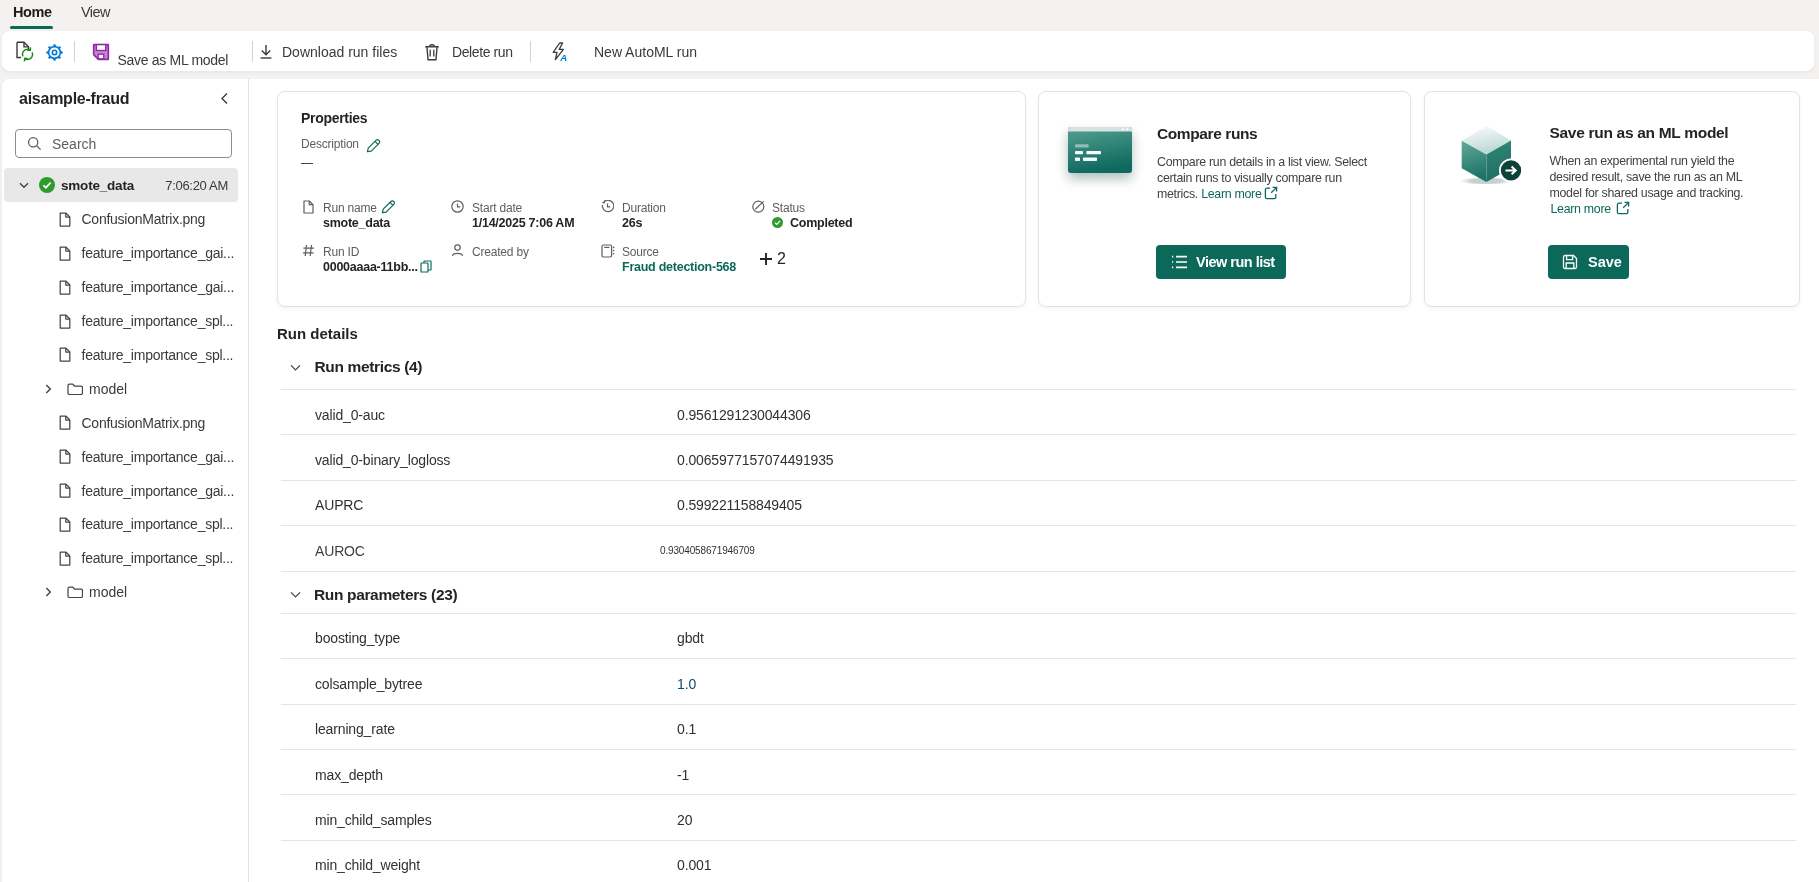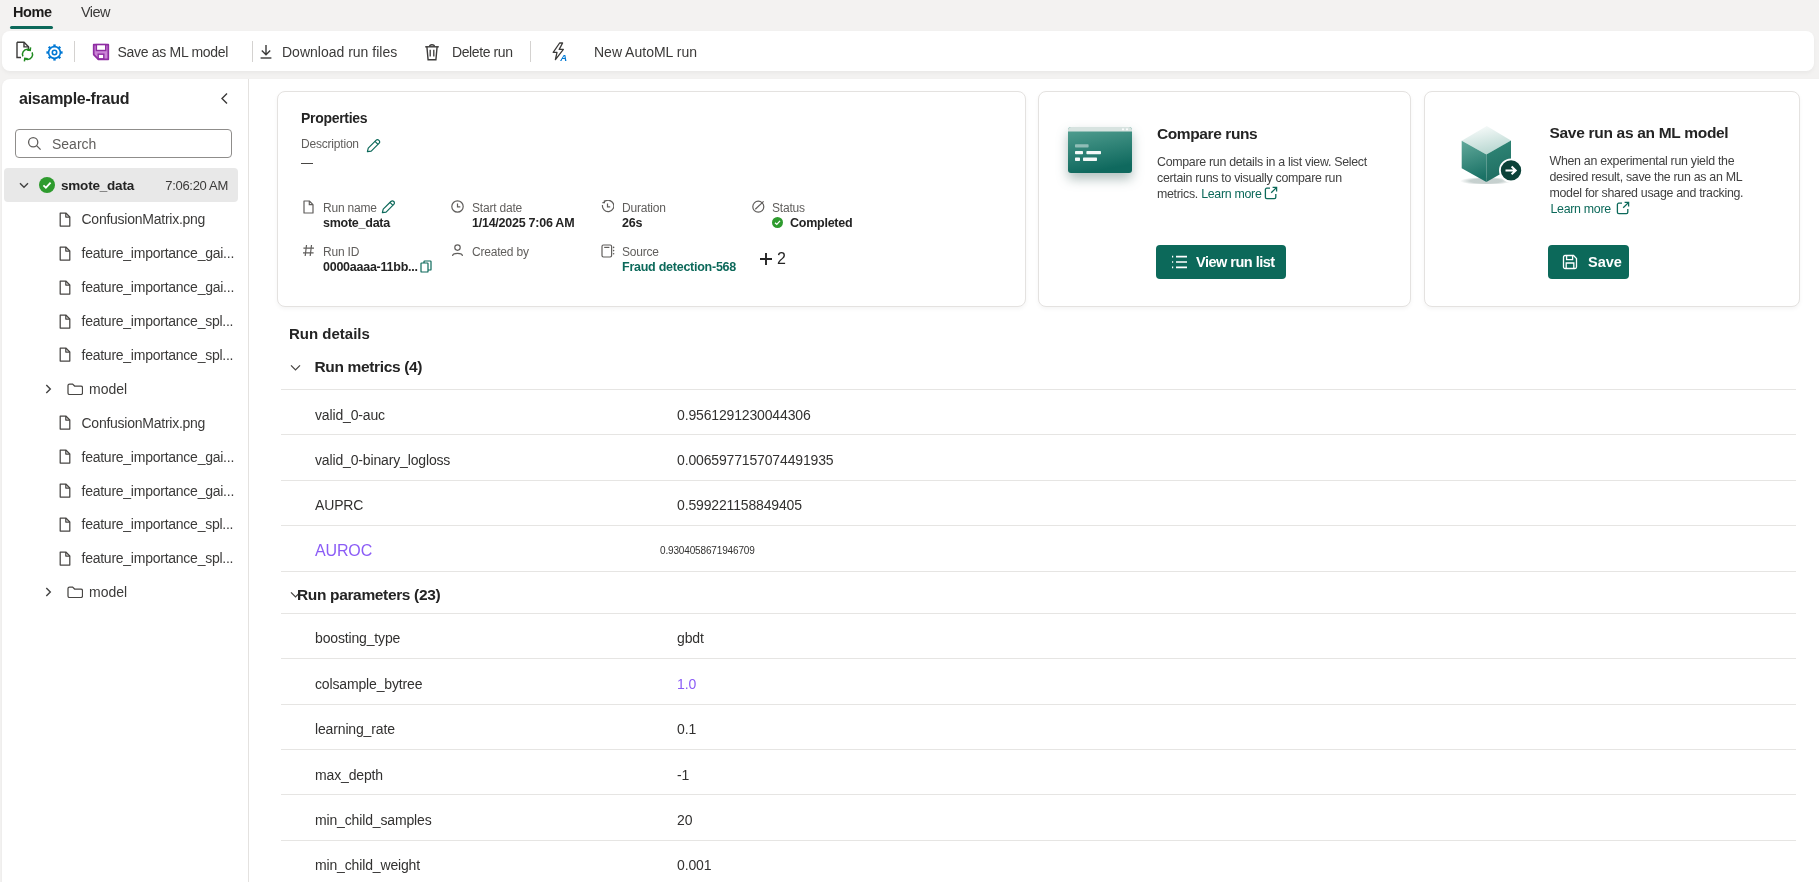--- a/index.html
+++ b/index.html
@@ -42,21 +42,21 @@
         <path d="M5.19 13.81 L3.77 15.23"></path>
   </g>
     </g>
 </svg>
 <div class="vsep" style="left:74px;top:41px;height:21px"></div>
 <svg class="abs" style="left:92px;top:43px" width="18" height="18" viewBox="0 0 18 18">
   <path d="M1.7 1.7 H16.3 V16.3 H6.4 L1.7 11.6 Z" fill="#cb85d6" stroke="#8e2da2" stroke-width="1.7" stroke-linejoin="round"></path>
   <rect x="4.4" y="1.6" width="9.3" height="5.9" fill="#fff" stroke="#8e2da2" stroke-width="1.4"></rect>
   <rect x="6.2" y="11.2" width="5.6" height="4.6" fill="#fff" stroke="#8e2da2" stroke-width="1.4"></rect>
 </svg>
-<div class="abs" style="left:117.5px;top:45px;font-size:14px;line-height:14px;letter-spacing:-0.3px">Save as ML model</div>
+<div class="abs" style="left:117.5px;top:53px;font-size:14px;line-height:14px;letter-spacing:-0.3px">Save as ML model</div>
 <div class="vsep" style="left:252px;top:41px;height:21px"></div>
 <svg class="abs" style="left:258px;top:44px" width="16" height="16" viewBox="0 0 16 16">
   <path d="M8 1 V10.2 M3.8 6.6 L8 10.7 L12.2 6.6" fill="none" stroke="#3b3a39" stroke-width="1.4"></path>
   <path d="M2.6 14 H13.4" stroke="#3b3a39" stroke-width="1.4"></path>
 </svg>
 <div class="abs" style="left:282px;top:45px;font-size:14px;line-height:14px">Download run files</div>
 <svg class="abs" style="left:424px;top:43px" width="16" height="18" viewBox="0 0 16 18">
   <path d="M1.2 3.8 H14.8" stroke="#3b3a39" stroke-width="1.4" fill="none"></path>
   <path d="M5.6 3.6 C5.6 1.1 10.4 1.1 10.4 3.6" stroke="#3b3a39" stroke-width="1.4" fill="none"></path>
   <path d="M2.9 3.8 L4.1 16.8 H11.9 L13.1 3.8" stroke="#3b3a39" stroke-width="1.4" fill="none"></path>
@@ -313,48 +313,48 @@
       <path d="M6 2.2 H2.8 C2 2.2 1.4 2.8 1.4 3.6 V11.2 C1.4 12 2 12.6 2.8 12.6 H10.4 C11.2 12.6 11.8 12 11.8 11.2 V8" fill="none" stroke="#0c695a" stroke-width="1.3"></path>
       <path d="M8.6 1.4 H12.6 V5.4 M12.4 1.6 L7.2 6.8" fill="none" stroke="#0c695a" stroke-width="1.3"></path>
     </svg></div>
 <div class="abs" style="left:1548px;top:245px;width:81px;height:34px;background:#0c695a;border-radius:4px"></div>
 <svg class="abs" style="left:1562px;top:254px" width="16" height="16" viewBox="0 0 16 16">
   <path d="M1.5 3 C1.5 2.2 2.2 1.5 3 1.5 H11.5 L14.5 4.5 V13 C14.5 13.8 13.8 14.5 13 14.5 H3 C2.2 14.5 1.5 13.8 1.5 13 Z" fill="none" stroke="#fff" stroke-width="1.3"></path>
   <path d="M4.6 1.8 V5.6 H10.6 V1.8" fill="none" stroke="#fff" stroke-width="1.3"></path>
   <path d="M4.2 14.2 V9 H11.8 V14.2" fill="none" stroke="#fff" stroke-width="1.3"></path>
 </svg>
 <div class="abs" style="left:1588px;top:254.5px;font-size:14.5px;font-weight:700;color:#fff;line-height:15px">Save</div>
-<div class="abs" style="left:289px;top:325.5px;font-size:15px;font-weight:700;color:#242424;line-height:16px">Run details</div>
+<div class="abs" style="left:277px;top:325.5px;font-size:15px;font-weight:700;color:#242424;line-height:16px">Run details</div>
 <svg class="abs" style="left:290px;top:363.8px" width="11" height="8" viewBox="0 0 11 8">
     <path d="M1 1.4 L5.5 5.9 L10 1.4" fill="none" stroke="#484644" stroke-width="1.3"></path>
   </svg>
 <div class="abs" style="left:314.5px;top:359.3px;font-size:15.5px;font-weight:700;color:#242424;line-height:16px;letter-spacing:-0.35px">Run metrics (4)</div>
 <div class="hline" style="left:281px;top:389px;width:1515px"></div>
 <div class="abs" style="left:315px;top:407.6px;font-size:14px;color:#323130;line-height:14px;letter-spacing:-0.15px">valid_0-auc</div>
 <div class="abs" style="left:677px;top:407.6px;font-size:14px;color:#323130;line-height:14px;letter-spacing:-0.15px">0.9561291230044306</div>
 <div class="hline" style="left:281px;top:434.4px;width:1515px"></div>
 <div class="abs" style="left:315px;top:453.0px;font-size:14px;color:#323130;line-height:14px;letter-spacing:-0.15px">valid_0-binary_logloss</div>
 <div class="abs" style="left:677px;top:453.0px;font-size:14px;color:#323130;line-height:14px;letter-spacing:-0.15px">0.0065977157074491935</div>
 <div class="hline" style="left:281px;top:479.8px;width:1515px"></div>
 <div class="abs" style="left:315px;top:498.4px;font-size:14px;color:#323130;line-height:14px;letter-spacing:-0.15px">AUPRC</div>
 <div class="abs" style="left:677px;top:498.4px;font-size:14px;color:#323130;line-height:14px;letter-spacing:-0.15px">0.599221158849405</div>
 <div class="hline" style="left:281px;top:525.2px;width:1515px"></div>
-<div class="abs" style="left:315px;top:543.8px;font-size:16px;color:#8b5cf6;line-height:14px;letter-spacing:-0.15px">AUROC</div>
+<div class="abs" style="left:315px;top:543.8px;font-size:14px;color:#404040;line-height:14px;letter-spacing:-0.15px">AUROC</div>
 <div class="abs" style="left:660px;top:543.8px;font-size:10px;color:#323130;line-height:14px;letter-spacing:-0.15px">0.9304058671946709</div>
 <div class="hline" style="left:281px;top:570.6px;width:1515px"></div>
 <svg class="abs" style="left:290px;top:591.1px" width="11" height="8" viewBox="0 0 11 8">
     <path d="M1 1.4 L5.5 5.9 L10 1.4" fill="none" stroke="#484644" stroke-width="1.3"></path>
   </svg>
-<div class="abs" style="left:297px;top:586.6px;font-size:15.5px;font-weight:700;color:#242424;line-height:16px;letter-spacing:-0.35px">Run parameters (23)</div>
+<div class="abs" style="left:314px;top:586.6px;font-size:15.5px;font-weight:700;color:#242424;line-height:16px;letter-spacing:-0.35px">Run parameters (23)</div>
 <div class="hline" style="left:281px;top:612.7px;width:1515px"></div>
 <div class="abs" style="left:315px;top:631.3px;font-size:14px;color:#323130;line-height:14px;letter-spacing:-0.15px">boosting_type</div>
 <div class="abs" style="left:677px;top:631.3px;font-size:14px;color:#323130;line-height:14px;letter-spacing:-0.15px">gbdt</div>
 <div class="hline" style="left:281px;top:658.1px;width:1515px"></div>
 <div class="abs" style="left:315px;top:676.7px;font-size:14px;color:#323130;line-height:14px;letter-spacing:-0.15px">colsample_bytree</div>
-<div class="abs" style="left:677px;top:676.7px;font-size:14px;color:#8b5cf6;line-height:14px;letter-spacing:-0.15px">1.0</div>
+<div class="abs" style="left:677px;top:676.7px;font-size:14px;color:#0c4a6e;line-height:14px;letter-spacing:-0.15px">1.0</div>
 <div class="hline" style="left:281px;top:703.5px;width:1515px"></div>
 <div class="abs" style="left:315px;top:722.1px;font-size:14px;color:#323130;line-height:14px;letter-spacing:-0.15px">learning_rate</div>
 <div class="abs" style="left:677px;top:722.1px;font-size:14px;color:#323130;line-height:14px;letter-spacing:-0.15px">0.1</div>
 <div class="hline" style="left:281px;top:748.9px;width:1515px"></div>
 <div class="abs" style="left:315px;top:767.5px;font-size:14px;color:#323130;line-height:14px;letter-spacing:-0.15px">max_depth</div>
 <div class="abs" style="left:677px;top:767.5px;font-size:14px;color:#323130;line-height:14px;letter-spacing:-0.15px">-1</div>
 <div class="hline" style="left:281px;top:794.3px;width:1515px"></div>
 <div class="abs" style="left:315px;top:812.9px;font-size:14px;color:#323130;line-height:14px;letter-spacing:-0.15px">min_child_samples</div>
 <div class="abs" style="left:677px;top:812.9px;font-size:14px;color:#323130;line-height:14px;letter-spacing:-0.15px">20</div>
 <div class="hline" style="left:281px;top:839.7px;width:1515px"></div>

